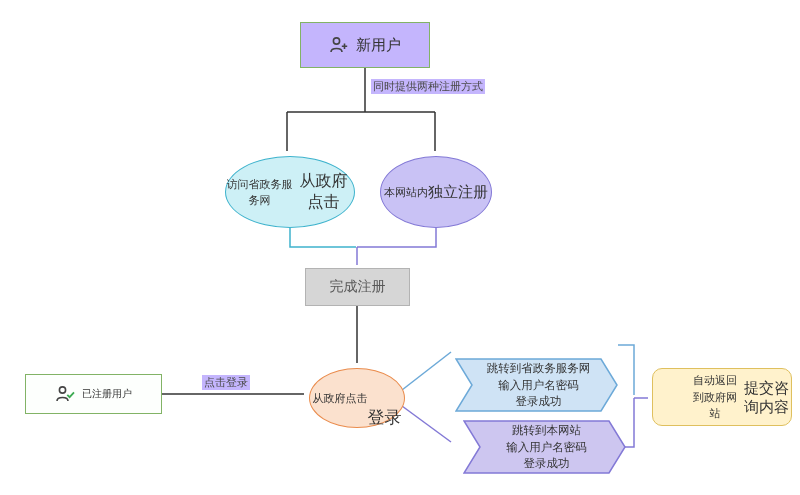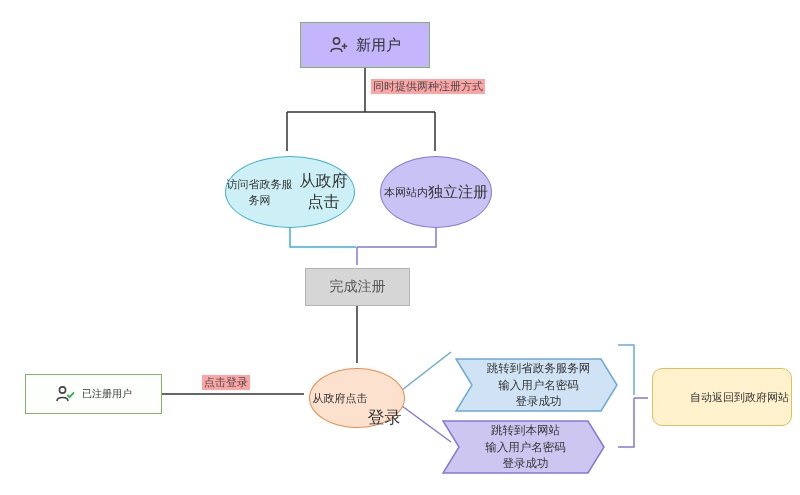--- a/index.html
+++ b/index.html
@@ -28,27 +28,27 @@
   .n-submit   { left: 652px; top: 368px; width: 140px; height: 58px; background: #fff2cc; border: 1px solid #dfc05e; border-radius: 10px; padding-left: 35px; }
 
   .small { font-size: 11px; line-height: 1.5; }
   .big   { font-size: 16px; line-height: 1.3; }
   .n-independent .big { font-size: 15px; }
   .n-login .big       { font-size: 17px; margin-top: 40px; }
   .n-submit .big      { font-size: 15px; }
 
   .step { position: absolute; z-index: 2; width: 163px; height: 54px; }
   .step-top    { left: 455px; top: 318px; margin-top: 40px; }
-  .step-bottom { left: 442px; top: 420px; }
+  .step-bottom { left: 463px; top: 420px; }
   .step svg { position: absolute; left: 0; top: 0; }
   .step .txt { position: absolute; left: 0; top: 0; width: 100%; height: 100%;
                display: flex; flex-direction: column; align-items: center; justify-content: center;
                font-size: 11.5px; line-height: 1.45; color: #333; padding-left: 10px; padding-right: 6px; text-align: center; }
 
-  .lbl { position: absolute; z-index: 2; font-size: 11px; color: #4a4a4a; background: #fca5a5; padding: 0 2px; white-space: nowrap; }
+  .lbl { position: absolute; z-index: 2; font-size: 11px; color: #4a4a4a; background: #c4b5fd; padding: 0 2px; white-space: nowrap; }
   .lbl-methods { left: 371px; top: 79px; }
   .lbl-click   { left: 202px; top: 375px; }
 
   .usericon { flex: 0 0 auto; display: block; }
 </style>
 </head>
 <body>
 
 <div class="canvas">
 
@@ -143,15 +143,16 @@
     </svg>
     <div class="txt">
       <span>跳转到本网站</span>
       <span>输入用户名密码</span>
       <span>登录成功</span>
     </div>
   </div>
 
   <div class="node col n-submit">
     <span class="small">自动返回到政府网站</span>
+    <span class="big">提交咨询内容</span>
   </div>
 
 </div>
 
 </body></html>

